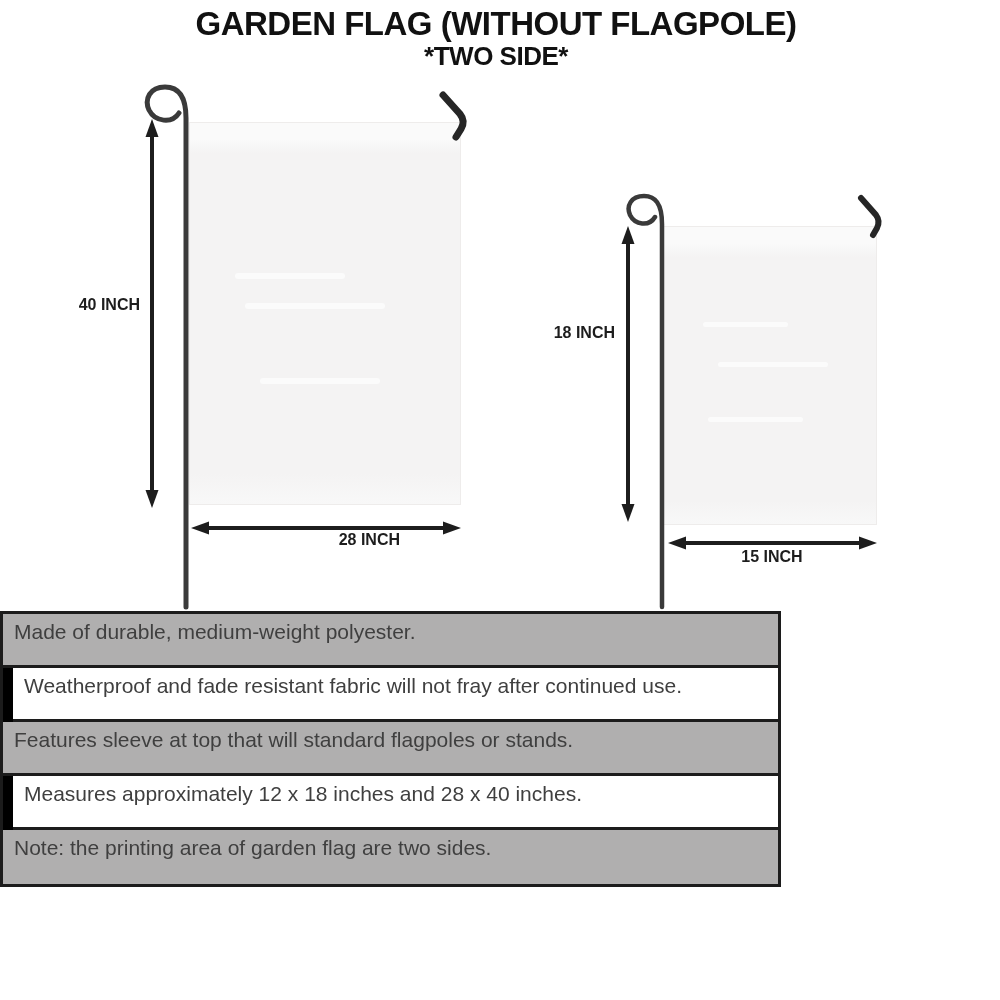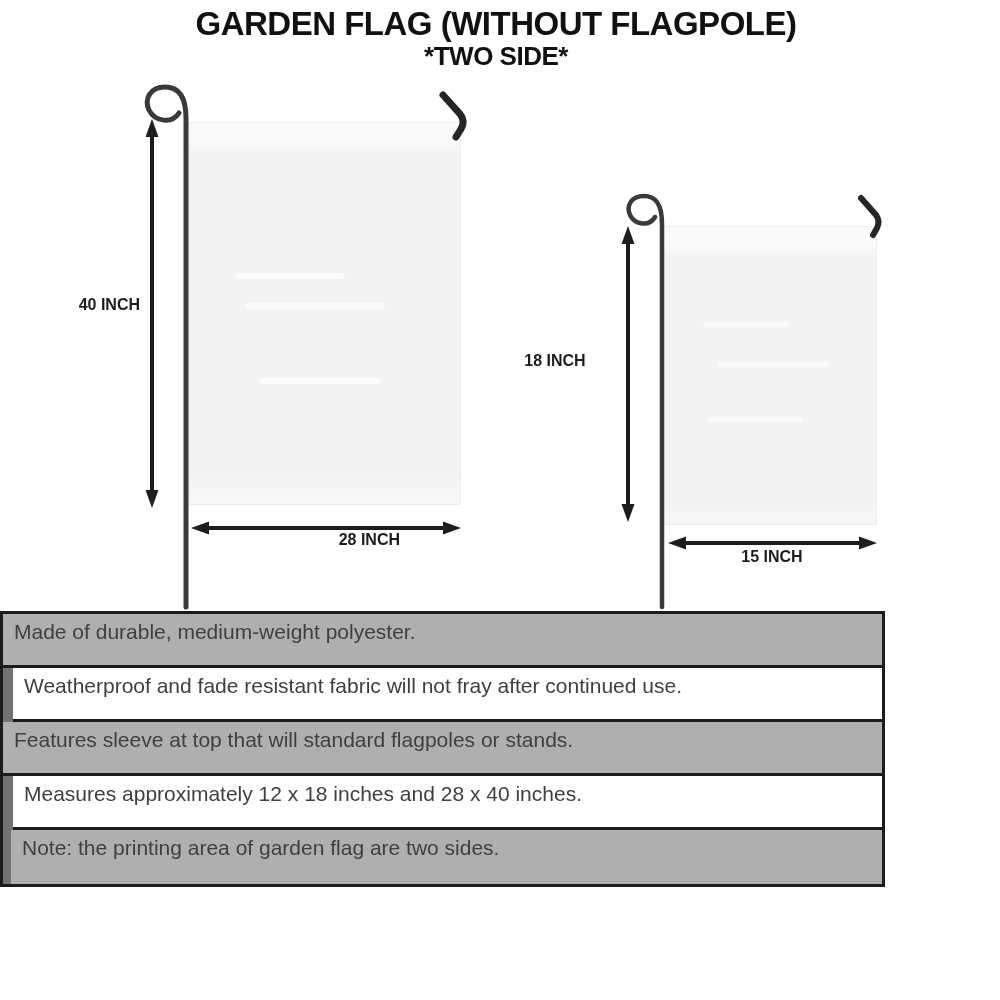--- a/index.html
+++ b/index.html
@@ -25,35 +25,35 @@
   
   .ghost { position:absolute; background:#fbfbfb; border-radius:3px; }
 
   
   .overlay { position:absolute; left:0; top:0; width:1000px; height:1000px; }
 
   
   .dim-label { position:absolute; font-size:16px; font-weight:bold; color:#1d1d1d; letter-spacing:0px; }
   .lbl-40 { left:20px;  top:296px; width:120px; text-align:right; }
   .lbl-28 { left:240px; top:531px; width:160px; text-align:right; }
-  .lbl-18 { left:495px; top:352px; width:120px; text-align:center; }
+  .lbl-18 { left:495px; top:324px; width:120px; text-align:right; }
   .lbl-12 { left:692px; top:548px; width:160px; text-align:center; }
 
   
   .features-table {
-    position:absolute; left:0; top:611px; width:885px;
-    border:3px solid #1c1c1c; background:#737373;
+    position:absolute; left:0; top:611px; width:781px;
+    border:3px solid #1c1c1c; background:#000000;
   }
   .feature-row {
     height:54px; padding:5px 11px;
     font-size:21px; line-height:1.25; color:#3f3f3f;
     border-bottom:3px solid #1c1c1c;
     overflow:hidden;
   }
-  .feature-row:last-child { border-bottom:none;margin-left:8px; }
+  .feature-row:last-child { border-bottom:none; }
   .row-shaded { background:#b0afaf; }
   .row-plain  { background:#ffffff;margin-left:10px; }
 </style>
 </head>
 <body>
 
 <div class="canvas">
 
   <div class="title-block">
     <div class="title-line1">GARDEN FLAG (WITHOUT FLAGPOLE)</div>

